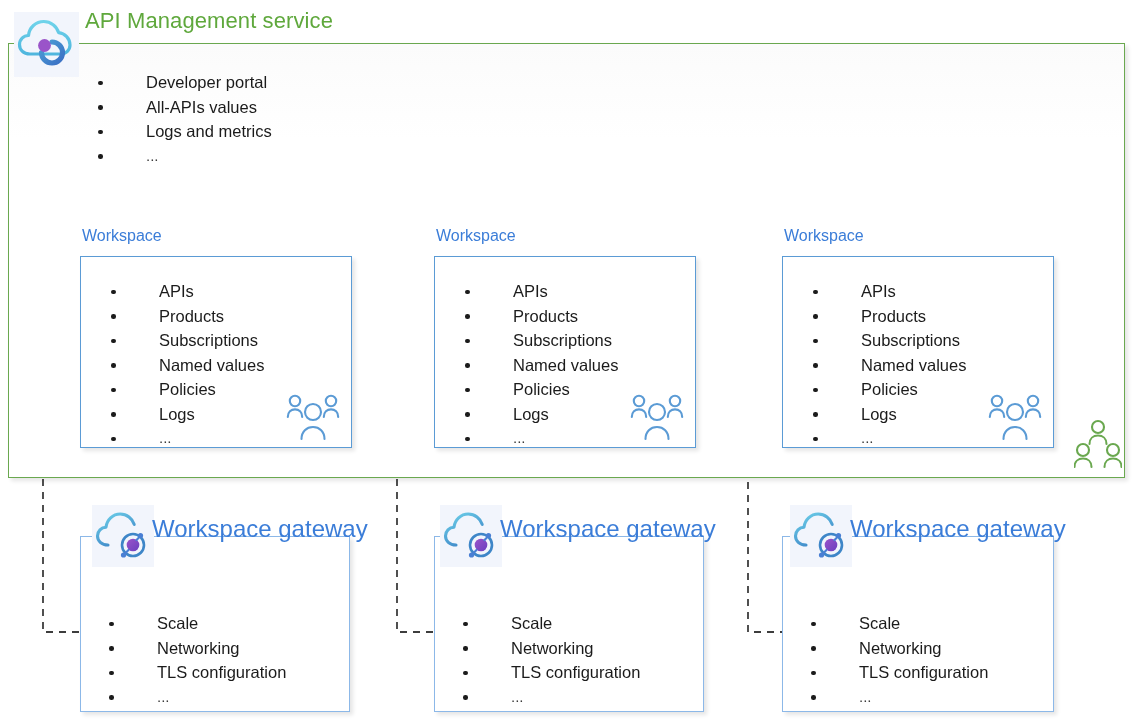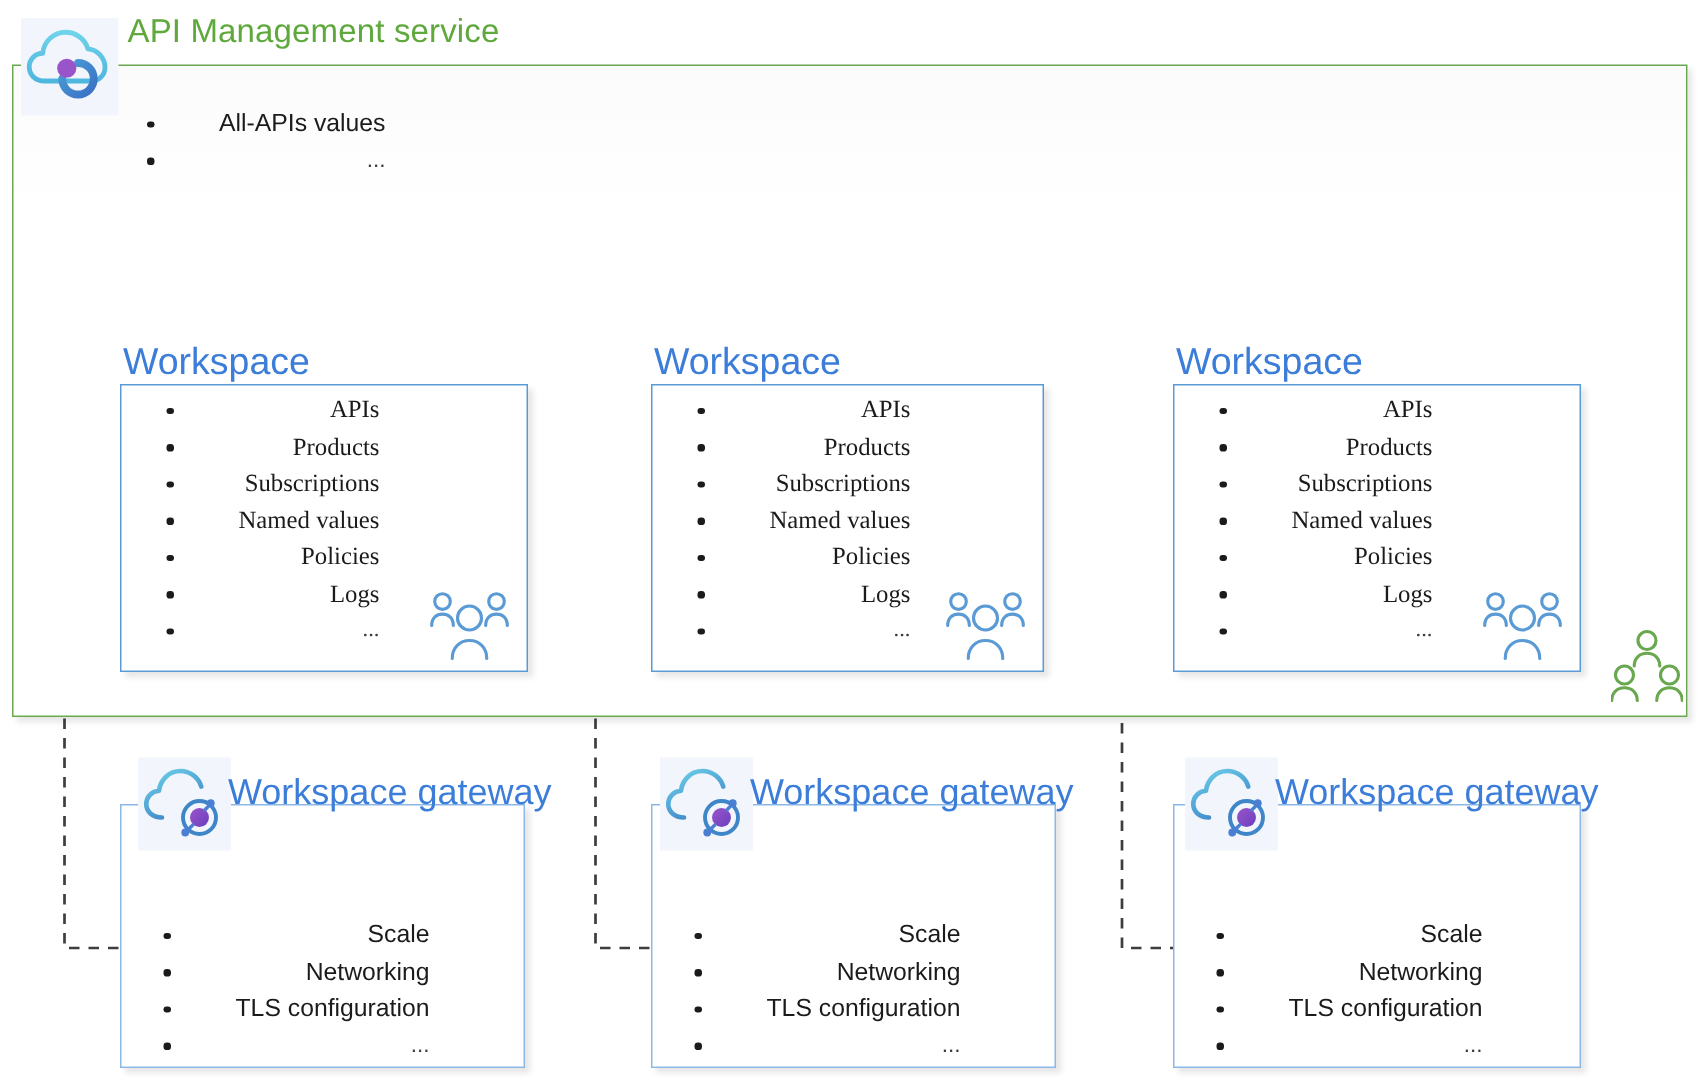--- a/index.html
+++ b/index.html
@@ -10,21 +10,20 @@
   body {
     font-family: "Liberation Sans", sans-serif;
     -webkit-font-smoothing: antialiased;
   }
   #canvas {
     position: relative;
     width: 1133px;
     height: 719px;
     background: #ffffff;
     overflow: hidden;
-    text-align: right;
   }
 
   
   #wires {
     position: absolute;
     left: 0; top: 0;
     width: 1133px;
     height: 719px;
     pointer-events: none;
     z-index: 1;
@@ -102,30 +101,29 @@
   .ws {
     position: absolute;
     border: 1.3px solid #5B9BD5;
     background: #ffffff;
     box-shadow: 3px 3px 4px rgba(0,0,0,0.10);
     box-sizing: border-box;
     z-index: 3;
   }
   .ws-label {
     position: absolute;
-    font-size: 25px;
+    font-size: 16px;
     color: #3B7DD8;
     white-space: nowrap;
     z-index: 5;
   }
   .ws-list {
     position: absolute;
     left: 22px;
-    top: 4px;
-    font-family: Liberation Serif, serif;
+    top: 22px;
   }
   .people-icon {
     position: absolute;
     right: 11px;
     bottom: 6px;
     width: 54px;
     height: 48px;
   }
 
   
@@ -208,21 +206,23 @@
                C51 21.2 56 26.6 56 33 C56 38 52 42 47 42 Z" fill="none" stroke="url(#cloudGrad)" stroke-width="3.2" stroke-linejoin="round"></path>
       <path d="M38 30 A10.5 10.5 0 1 1 27.5 40.5" fill="none" stroke="url(#arcGrad)" stroke-width="5.2" stroke-linecap="round"></path>
       <circle cx="30.5" cy="33.5" r="6.4" fill="#9A54C9"></circle>
     </svg>
   </div>
 
   <div class="apim-title">API Management service</div>
 
   <div class="apim-list">
     <ul class="bullets">
+      <li>Developer portal</li>
       <li>All-APIs values</li>
+      <li>Logs and metrics</li>
       <li class="ellipsis">...</li>
     </ul>
   </div>
 
   <div class="green-people">
     <svg viewBox="0 0 48 52" width="48" height="52">
       <g fill="none" stroke="#6AA84F" stroke-width="2.1" stroke-linecap="round">
         <circle cx="24" cy="9" r="6"></circle>
         <path d="M15.5 26 C15.5 20.5 19.3 17.5 24 17.5 C28.7 17.5 32.5 20.5 32.5 26"></path>
         <circle cx="9" cy="32" r="6"></circle>

